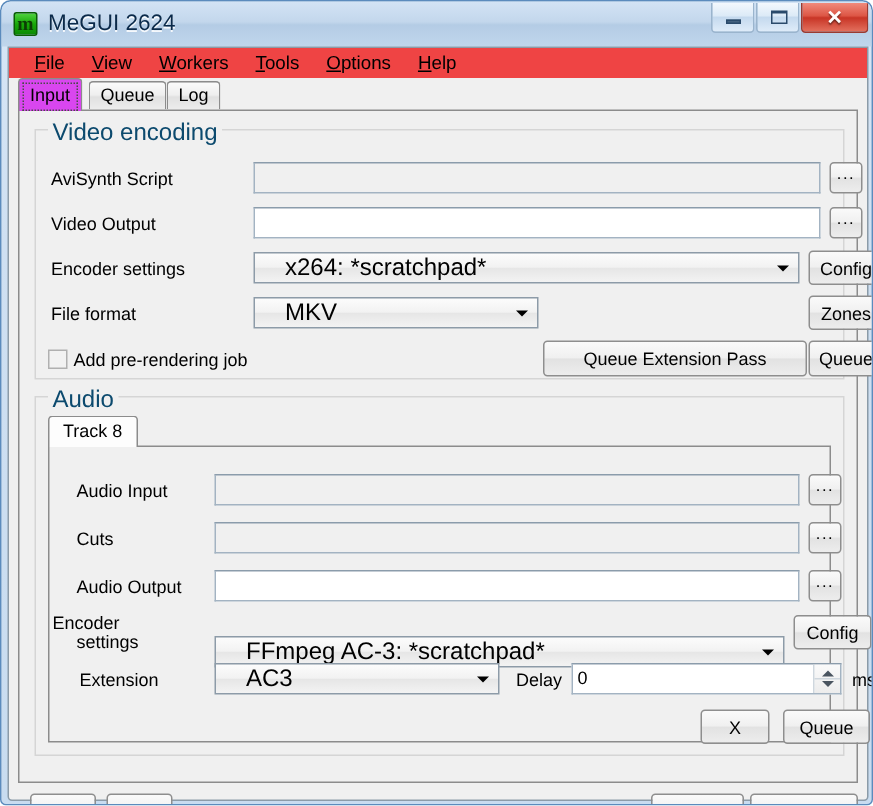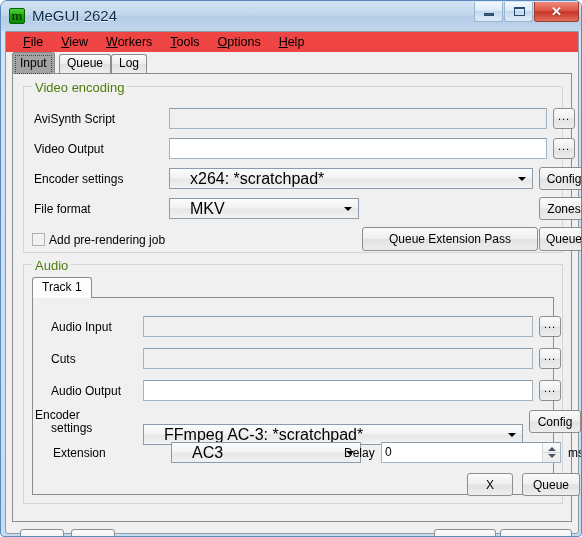--- a/index.html
+++ b/index.html
@@ -166,21 +166,21 @@
     line-height: 17px;
     padding: 0 7px;
     border-radius: 3px 3px 0 0;
     color: #000;
     white-space: nowrap;
   }
   .tab.sel {
     top: 0;
     height: 22px;
     line-height: 20px;
-    background: #a3a3a3;
+    background: #d946ef;
     border-color: #8c8c8c;
     z-index: 3;
   }
   .tab.sel .focusbox {
     display: block;
     position: absolute;
     left: 2px; top: 2px; right: 2px; bottom: 0;
     border: 1px dotted #4a4a4a;
   }
 
@@ -201,22 +201,22 @@
     box-sizing: border-box;
     border: 1px solid #d5d5d5;
     border-top-color: #d5d5d5;
   }
   .group > .legend {
     position: absolute;
     top: -7px;
     left: 8px;
     background: #f0f0f0;
     padding: 0 3px;
-    font-size: 13px;
-    color: #4d7c0f;
+    font-size: 16px;
+    color: #0c4a6e;
     white-space: nowrap;
   }
   #group-video { left: 10px; top: 12px; width: 540px; height: 167px; }
   #group-audio { left: 10px; top: 190px; width: 540px; height: 240px; }
 
   
   .lbl {
     position: absolute;
     font-size: 12px;
     color: #000;
@@ -458,21 +458,21 @@
         </div>
         <div class="btn" style="left:338px; top:140px; width:176px; height:24px;">Queue Extension Pass</div>
         <div class="btn" style="left:515px; top:140px; width:50px; height:24px;">Queue</div>
       </div>
 
       <div class="group" id="group-audio">
         <span class="legend">Audio</span>
 
         <div class="innertabstrip">
           <div class="innertab">
-            <span>Track 1</span>
+            <span>Track 8</span>
           </div>
         </div>
 
         <div class="innertabpage">
 
           <span class="lbl" style="left:18px; top:22px;">Audio Input</span>
           <div class="textbox disabled" style="left:110px; top:18px; width:390px;"></div>
           <div class="btn dots" style="left:506px; top:18px; width:22px; height:21px;">...</div>
 
           <span class="lbl" style="left:18px; top:54px;">Cuts</span>
@@ -485,21 +485,21 @@
 
           <span class="lbl" style="left:2px; top:110px;">Encoder</span>
           <span class="lbl" style="left:18px; top:123px;">settings</span>
           <div class="combo" style="left:110px; top:113px; width:380px;margin-top:13px;">
             <span>FFmpeg AC-3: *scratchpad*</span>
             <span class="arrow"></span>
           </div>
           <div class="btn" style="left:496px; top:112px; width:52px; height:23px;">Config</div>
 
           <span class="lbl" style="left:8px; top:148px;margin-left:12px;">Extension</span>
-          <div class="combo" style="left:110px; top:144px; width:190px;margin-left:28px;">
+          <div class="combo" style="left:110px; top:144px; width:190px;">
             <span>AC3</span>
             <span class="arrow"></span>
           </div>
           <span class="lbl" style="left:311px; top:148px;">Delay</span>
           <div class="spinner" style="left:348px; top:144px; width:180px;">
             <span>0</span>
             <span class="upd">
               <span class="up"></span>
               <span class="dn"></span>
             </span>

